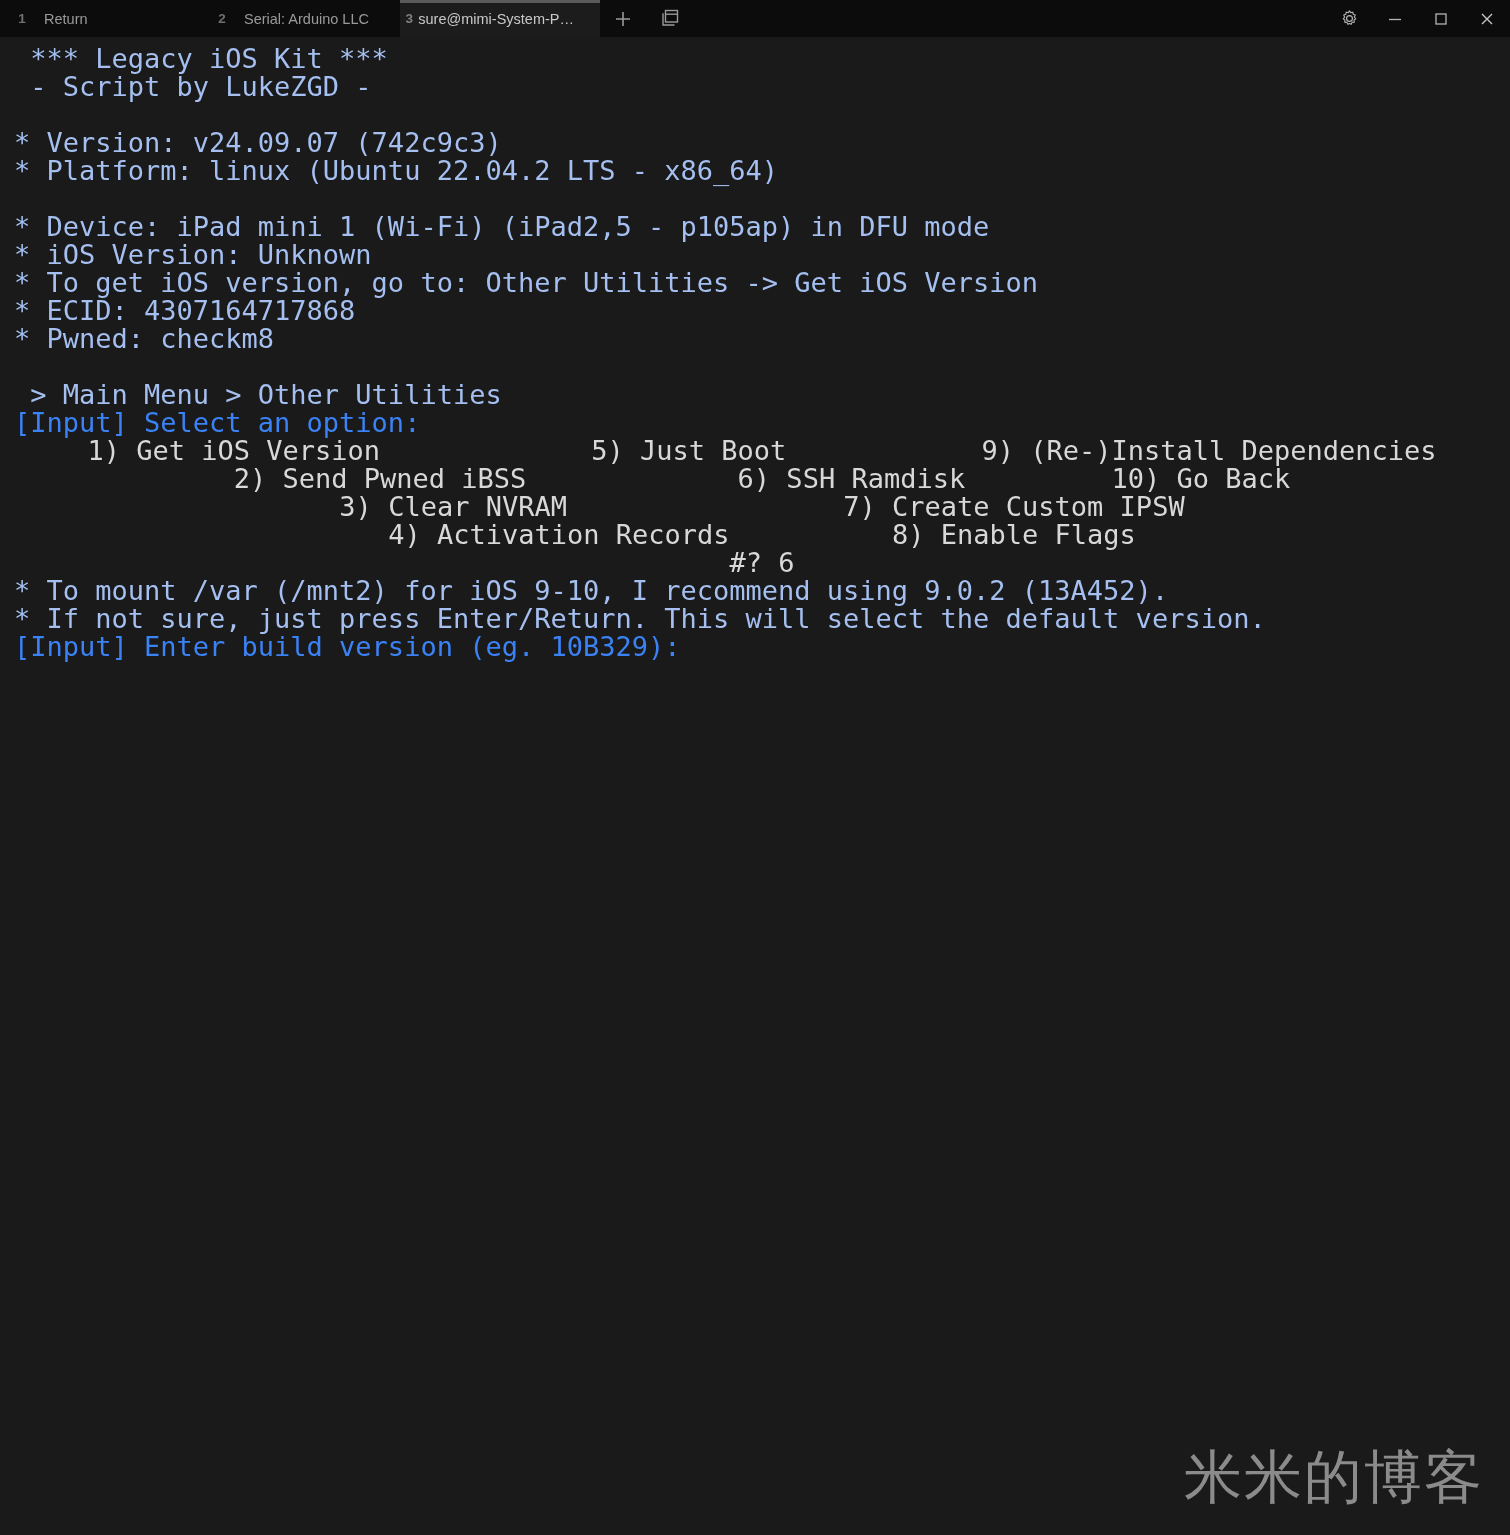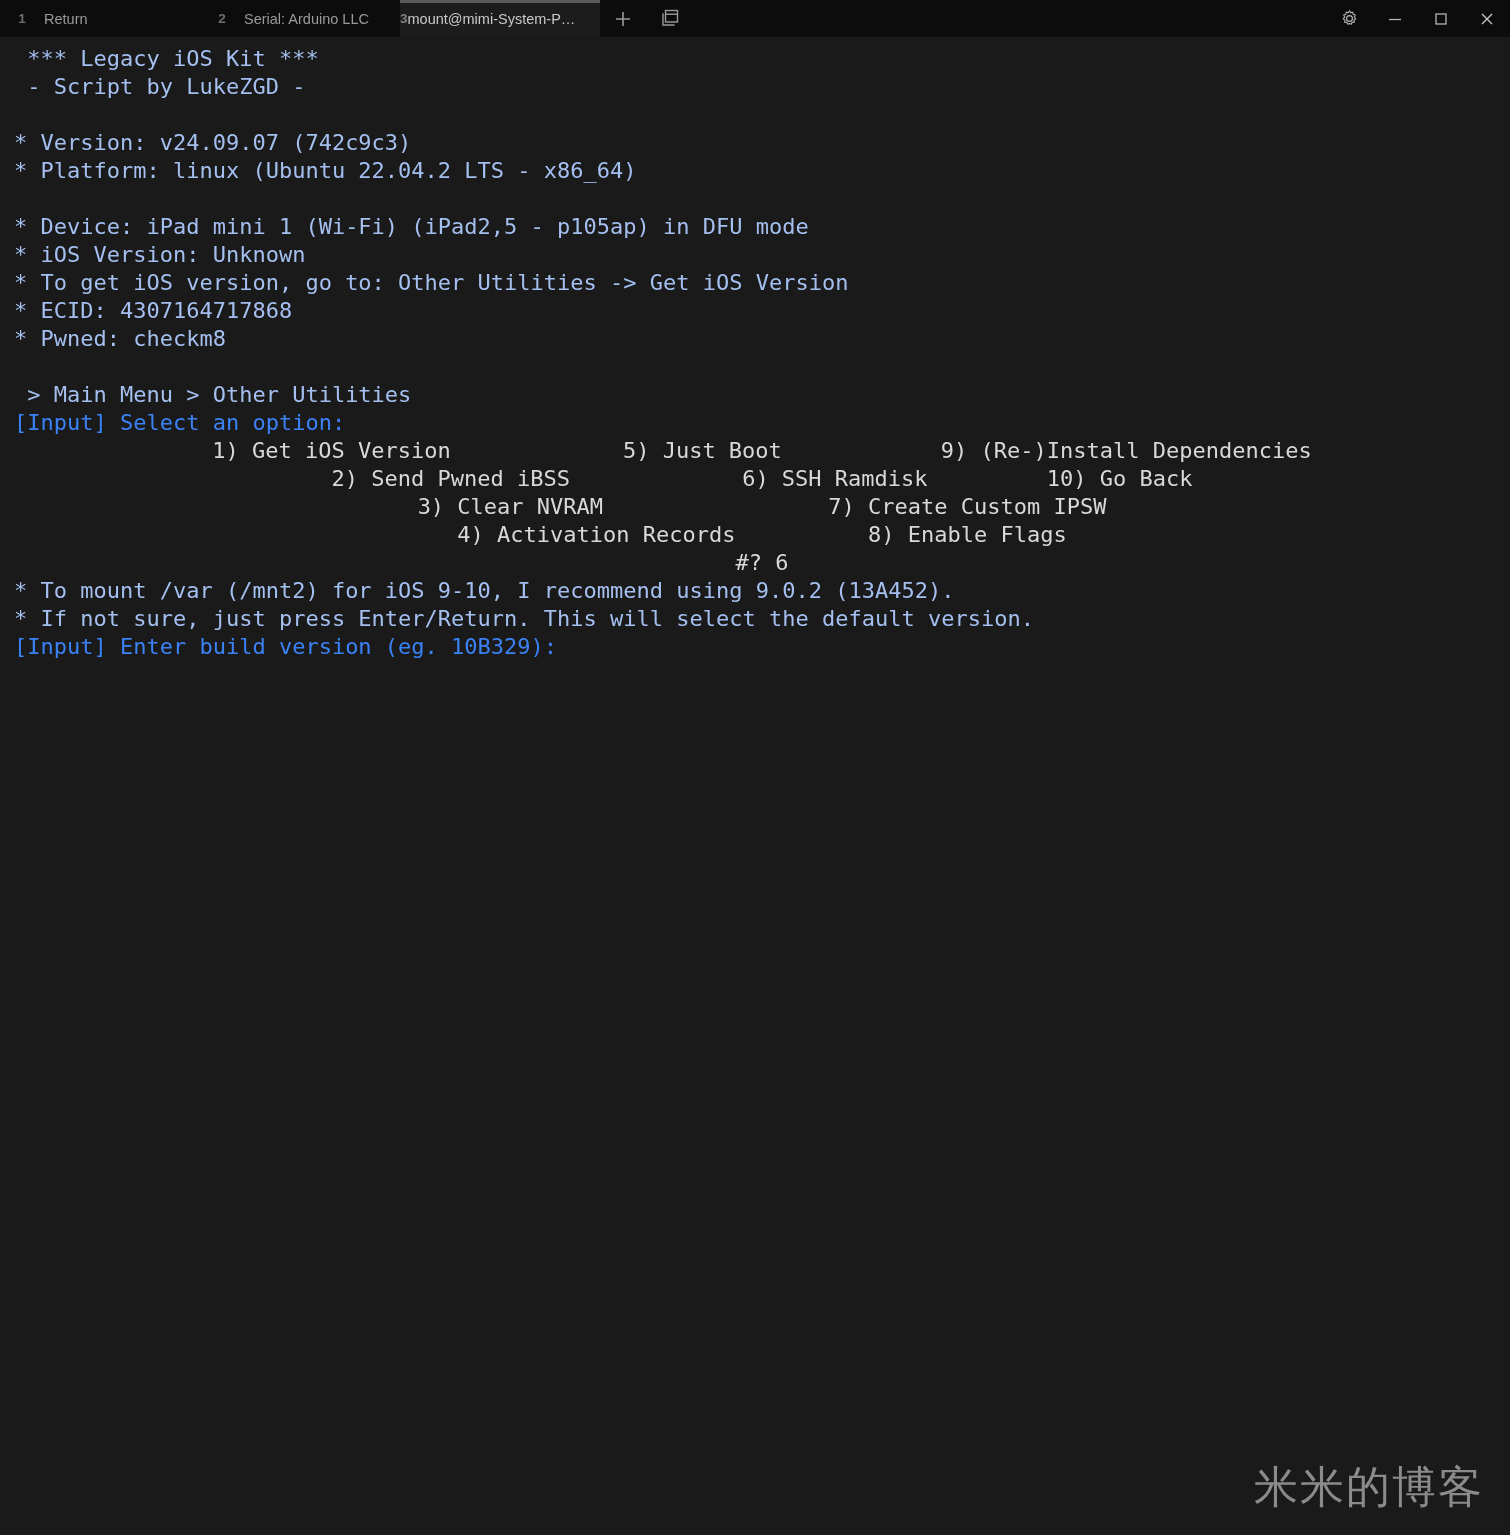--- a/index.html
+++ b/index.html
@@ -79,38 +79,38 @@
   
   #terminal{
     position:relative;
     height:1498px;
     background:#1a1a1a;
     padding:8px 0 0 0;
     overflow:hidden;
   }
   #termtext{
     font-family:"DejaVu Sans Mono", monospace;
-    font-size:22px;
+    font-size:27px;
     line-height:28px;
     letter-spacing:0px;
     white-space:pre;
     padding-left:14px;
     color:#d6d6d6;
   }
   .ln{ height:28px; }
   .blue{ color:#a4bff0; }
   .orange{ color:#3b82f6; }
   .plain{ color:#d8d8d8;text-align:center; }
 
   #watermark{
     position:absolute;
     right:26px;
     bottom:18px;
     font-family:"Liberation Sans", sans-serif;
-    font-size:44px;
+    font-size:58px;
     color:#8b8b8b;
     letter-spacing:2px;
     user-select:none;
   }
 </style>
 </head>
 <body>
 
 <div id="tabbar">
 
@@ -119,21 +119,21 @@
     <span class="tlabel">Return</span>
   </div>
 
   <div class="tab w2">
     <span class="tnum">2</span>
     <span class="tlabel">Serial: Arduino LLC</span>
   </div>
 
   <div class="tab active">
     <span class="tnum">3</span>
-    <span class="tlabel">mount@mimi-System-P…</span>
+    <span class="tlabel">sure@mimi-System-P…</span>
   </div>
 
   <div class="barbtn">
     <svg width="20" height="20" viewBox="0 0 20 20">
       <path d="M10 3 L10 17 M3 10 L17 10" stroke="#9a9a9a" stroke-width="1.6" fill="none"></path>
     </svg>
   </div>
 
   <div class="barbtn">
     <svg width="21" height="21" viewBox="0 0 21 21">

